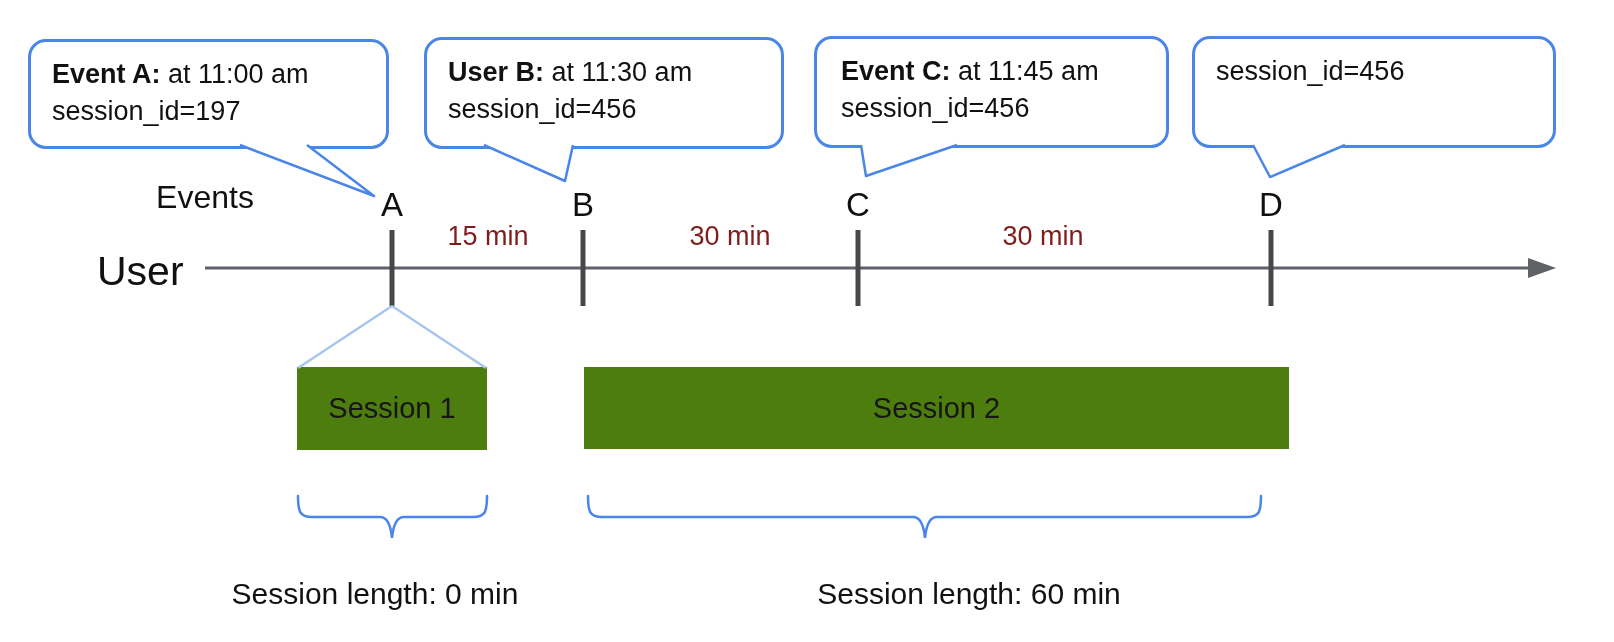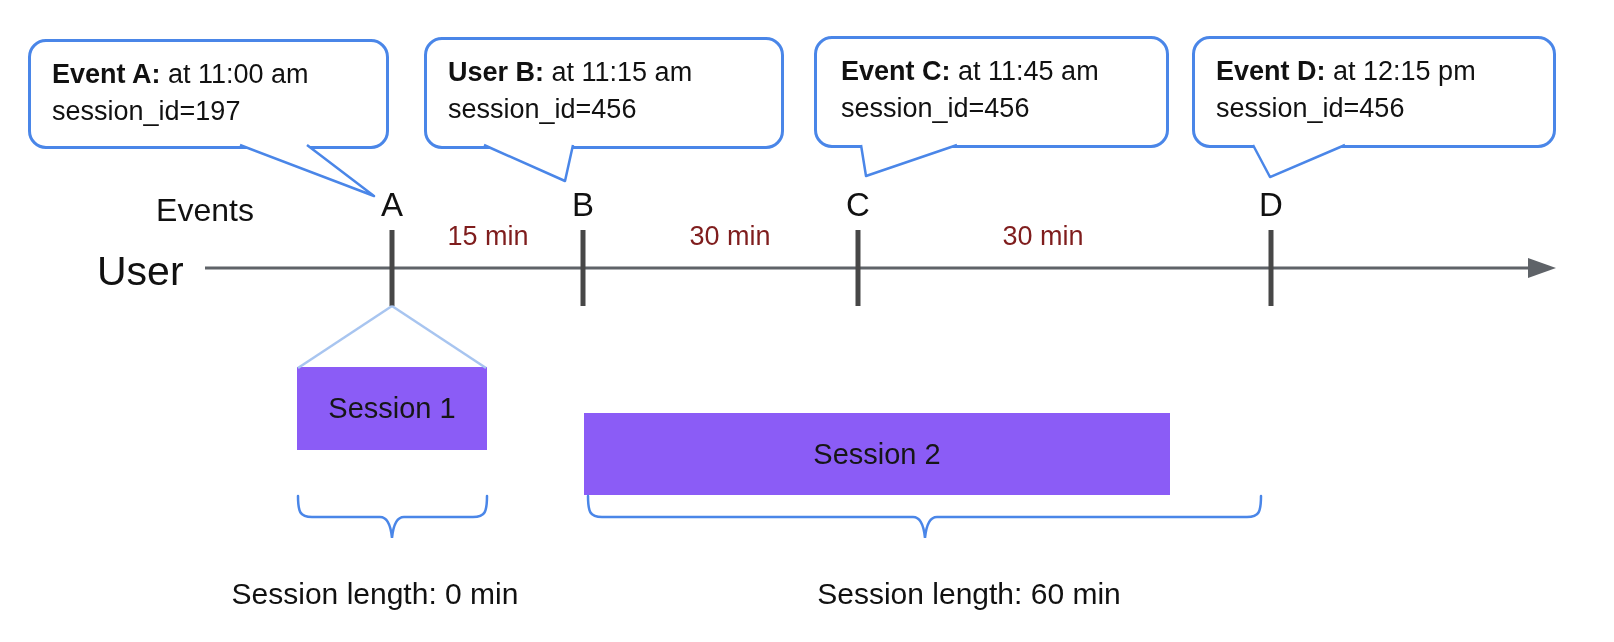--- a/index.html
+++ b/index.html
@@ -35,51 +35,50 @@
     position: absolute;
     white-space: nowrap;
   }
   .ctr { transform: translateX(-50%); }
   .events-label { font-size: 32px; }
   .mark { font-size: 33px; }
   .interval { font-size: 27px; color: #7f1d1d; }
   .user-label { font-size: 41px; }
   .session-box {
     position: absolute;
-    background: #8b5cf6;
+    background: #4d7c0f;
     display: flex;
     align-items: center;
     justify-content: center;
     font-size: 29px;
     color: #161616;
   }
   .length-label { font-size: 30px; }
 </style>
 </head>
 <body>
 
 <div class="canvas">
 
   <div class="bubble" style="left:28px; top:39px; width:361px; height:110px;">
     <div><span class="b1">Event A:</span><span> at 11:00 am</span></div>
     <div>session_id=197</div>
   </div>
 
   <div class="bubble" style="left:424px; top:37px; width:360px; height:112px;">
-    <div><span class="b1">User B:</span><span> at 11:15 am</span></div>
+    <div><span class="b1">User B:</span><span> at 11:30 am</span></div>
     <div>session_id=456</div>
   </div>
 
   <div class="bubble" style="left:814px; top:36px; width:355px; height:112px;padding-left:24px;">
     <div><span class="b1">Event C:</span><span> at 11:45 am</span></div>
     <div>session_id=456</div>
   </div>
 
   <div class="bubble" style="left:1192px; top:36px; width:364px; height:112px;">
-    <div><span class="b1">Event D:</span><span> at 12:15 pm</span></div>
     <div>session_id=456</div>
   </div>
 
   <svg class="lines-layer" viewBox="0 0 1614 642" style="z-index:2;">
 
     <path d="M 240 145 L 374 196 L 307 145" fill="#ffffff" stroke="#4a86e8" stroke-width="2.5" stroke-linejoin="round"></path>
     <path d="M 484 145 L 565 181 L 573 145" fill="#ffffff" stroke="#4a86e8" stroke-width="2.5" stroke-linejoin="round"></path>
     <path d="M 861 145 L 866 176 L 957 145" fill="#ffffff" stroke="#4a86e8" stroke-width="2.5" stroke-linejoin="round"></path>
     <path d="M 1253 145 L 1270 177 L 1345 145" fill="#ffffff" stroke="#4a86e8" stroke-width="2.5" stroke-linejoin="round"></path>
 
@@ -91,35 +90,35 @@
     <line x1="858" y1="230" x2="858" y2="306" stroke="#474747" stroke-width="5"></line>
     <line x1="1271" y1="230" x2="1271" y2="306" stroke="#474747" stroke-width="5"></line>
 
     <line x1="392" y1="306" x2="298" y2="368" stroke="#a8c5f0" stroke-width="2.5"></line>
     <line x1="392" y1="306" x2="486" y2="368" stroke="#a8c5f0" stroke-width="2.5"></line>
 
     <path d="M 298 496 C 298 512 300 517 312 517 L 380 517 Q 390 517 392 538 Q 394 517 404 517 L 473 517 C 485 517 487 512 487 496" fill="none" stroke="#4a86e8" stroke-width="2.5" stroke-linecap="round"></path>
     <path d="M 588 496 C 588 512 590 517 602 517 L 913 517 Q 923 517 925 538 Q 927 517 937 517 L 1247 517 C 1259 517 1261 512 1261 496" fill="none" stroke="#4a86e8" stroke-width="2.5" stroke-linecap="round"></path>
   </svg>
 
-  <div class="lbl events-label ctr" style="left:205px; top:192px;">Events</div>
+  <div class="lbl events-label ctr" style="left:205px; top:179px;">Events</div>
   <div class="lbl mark ctr" style="left:392px; top:186px;">A</div>
   <div class="lbl mark ctr" style="left:583px; top:186px;">B</div>
   <div class="lbl mark ctr" style="left:858px; top:186px;">C</div>
   <div class="lbl mark ctr" style="left:1271px; top:186px;">D</div>
 
   <div class="lbl interval ctr" style="left:488px; top:221px;">15 min</div>
   <div class="lbl interval ctr" style="left:730px; top:221px;">30 min</div>
   <div class="lbl interval ctr" style="left:1043px; top:221px;">30 min</div>
 
   <div class="lbl user-label" style="left:97px; top:248px;text-align:right;">User</div>
 
   <div class="session-box" style="left:297px; top:367px; width:190px; height:83px;">
     <span>Session 1</span>
   </div>
-  <div class="session-box" style="left:584px; top:367px; width:586px; height:82px;margin-top:46px;">
+  <div class="session-box" style="left:584px; top:367px; width:705px; height:82px;">
     <span>Session 2</span>
   </div>
 
   <div class="lbl length-label ctr" style="left:375px; top:577px;">Session length: 0 min</div>
   <div class="lbl length-label ctr" style="left:925px; top:577px;margin-left:44px;">Session length: 60 min</div>
 
 </div>
 
 </body></html>

